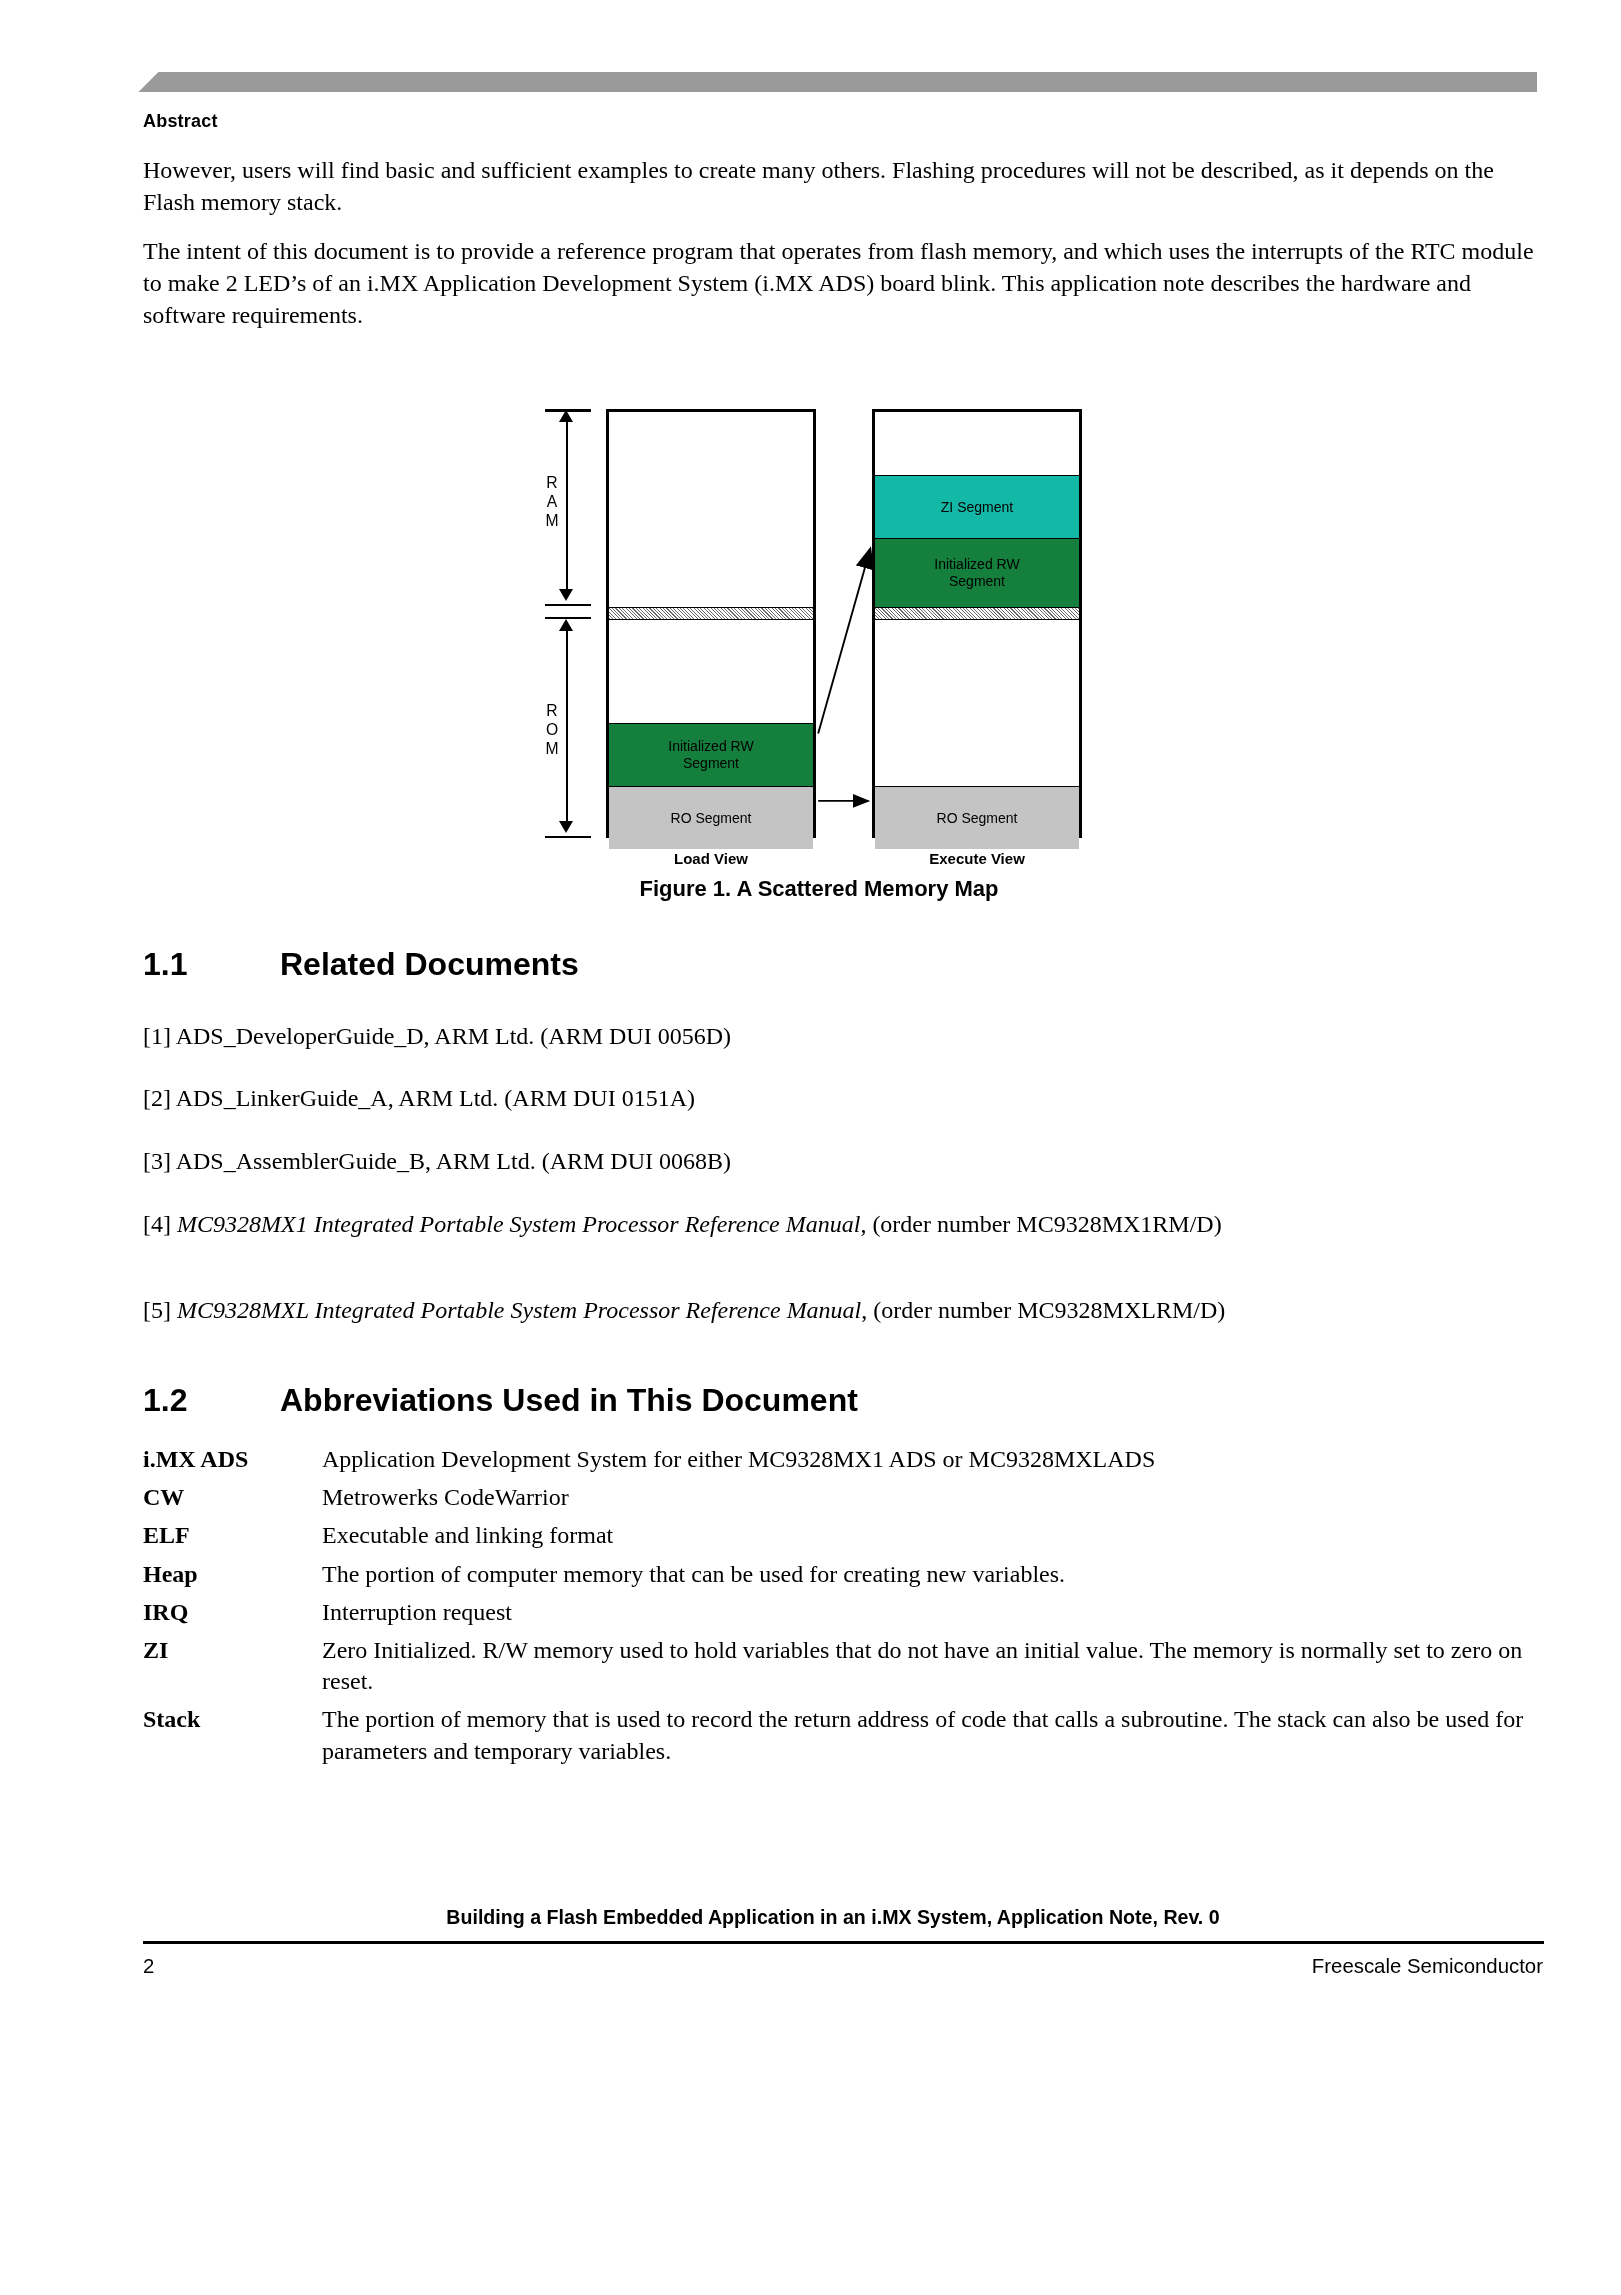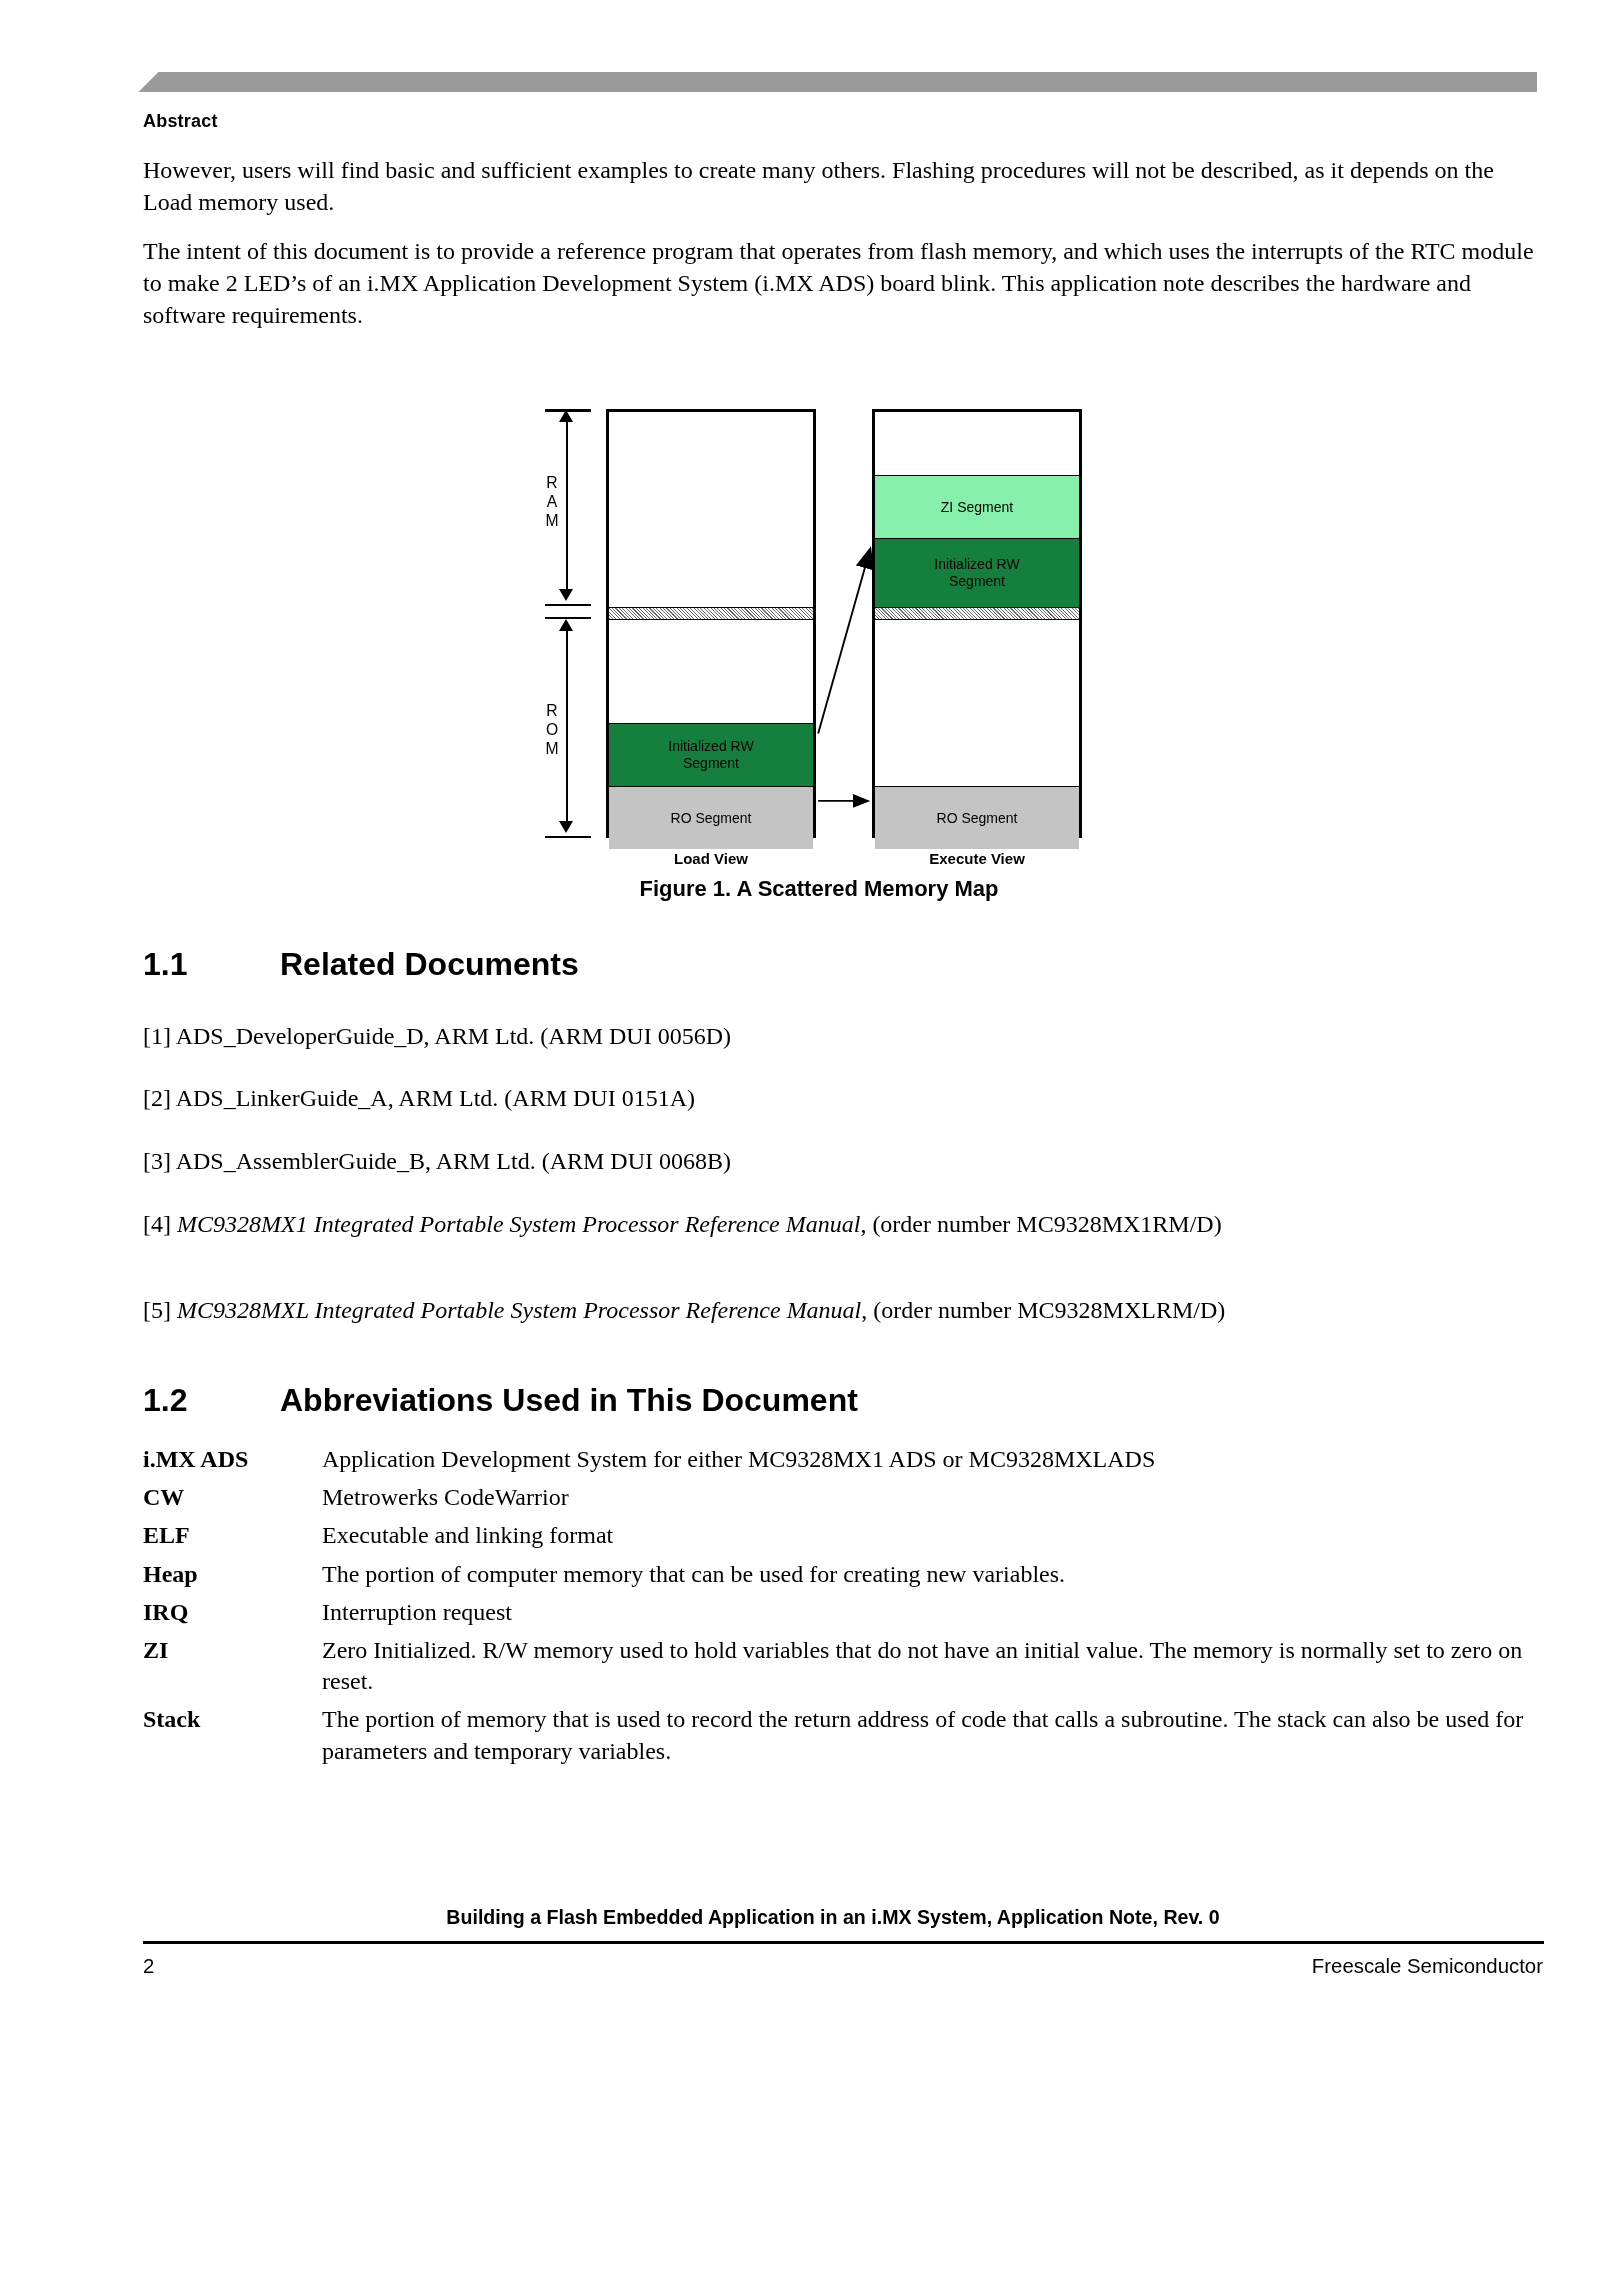--- a/index.html
+++ b/index.html
@@ -101,21 +101,21 @@
   }
   .seg-ro {
     background: #c4c4c4;
     border-top: 1.6px solid #000;
   }
   .seg-rw {
     background: #15803d;
     border-top: 1.6px solid #000;
   }
   .seg-zi {
-    background: #86efac;
+    background: #14b8a6;
     border-top: 1.6px solid #000;
     border-bottom: 1.6px solid #000;
   }
   .seg-hatch {
     background: #ffffff;
     border-top: 1.6px solid #000;
     border-bottom: 1.6px solid #000;
     background-image:
       repeating-linear-gradient(45deg,
         #6a6a6a 0px, #6a6a6a 0.8px,
@@ -264,21 +264,21 @@
 </style>
 </head>
 <body>
 
 <div class="page">
 
   <div class="header-band"></div>
   <div class="running-head">Abstract</div>
 
   <div class="body-col" style="top:155px;">
-    <p class="para">However, users will find basic and sufficient examples to create many others. Flashing procedures will not be described, as it depends on the Load memory used.</p>
+    <p class="para">However, users will find basic and sufficient examples to create many others. Flashing procedures will not be described, as it depends on the Flash memory stack.</p>
     <p class="para">The intent of this document is to provide a reference program that operates from flash memory, and which uses the interrupts of the RTC module to make 2 LED’s of an i.MX Application Development System (i.MX ADS) board blink. This application note describes the hardware and software requirements.</p>
   </div>
 
   <div class="figure-wrap">
     <div class="fig-inner">
 
       <div class="axis-zone">
         <div class="tick" style="top:13.3px;"></div>
         <div class="arrow-head ah-up" style="top:14px;"></div>
         <div class="arrow-line" style="top:23.6px; height:174px;"></div>

